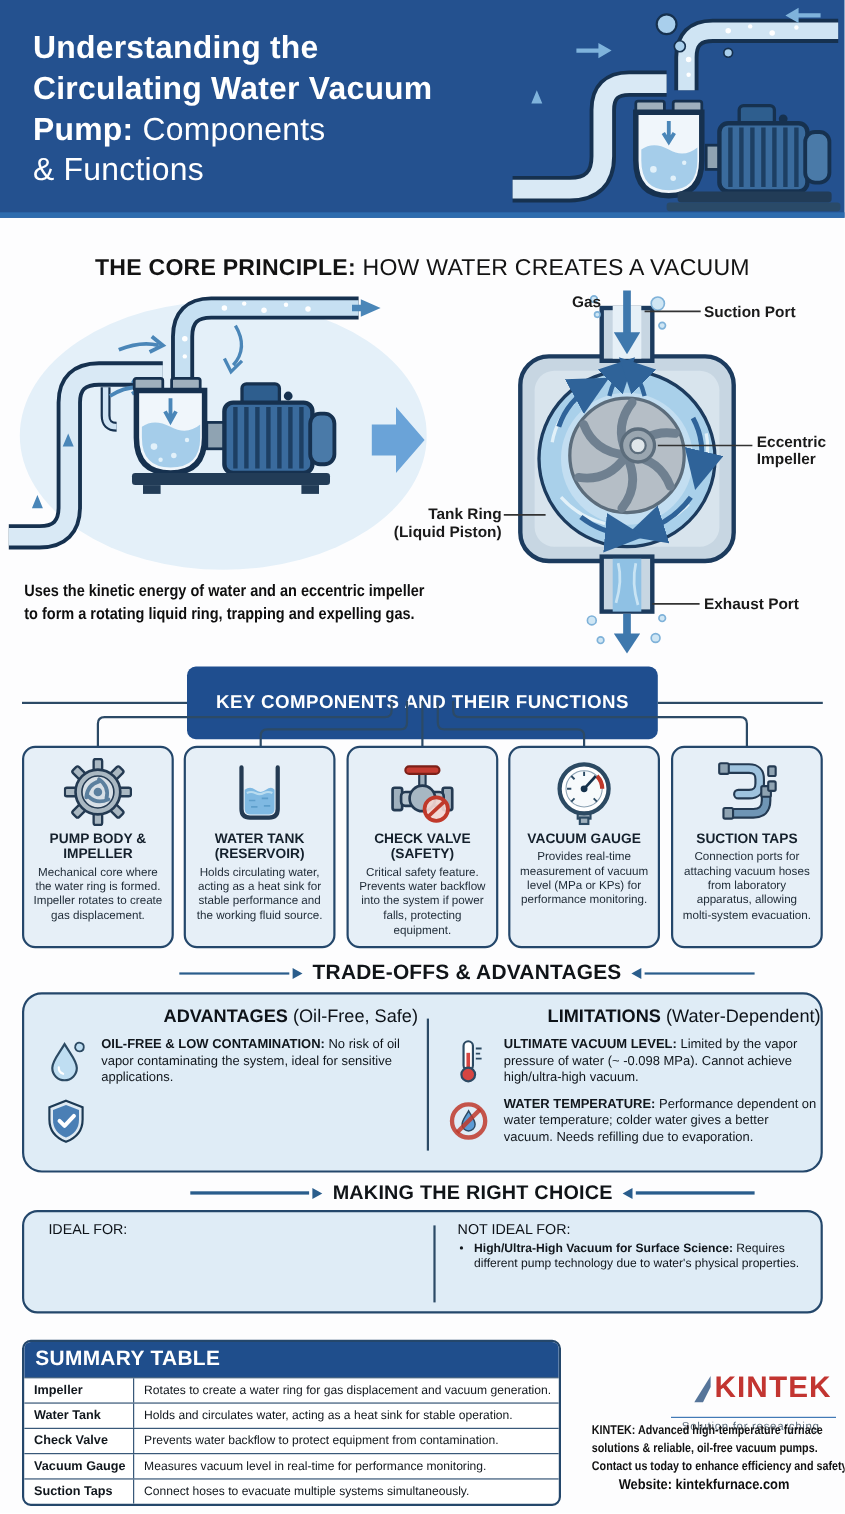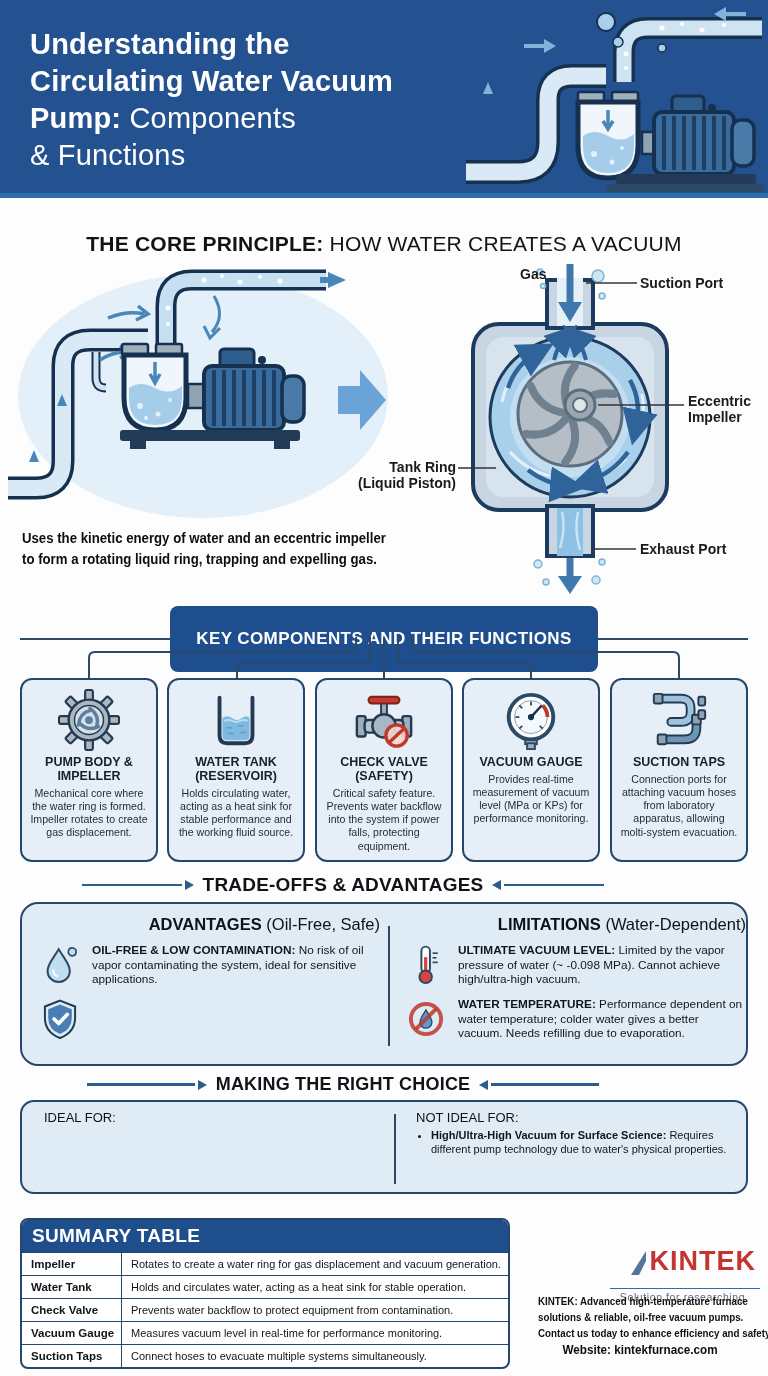--- a/index.html
+++ b/index.html
@@ -36,38 +36,38 @@
   .banner-pill{background:#1f4e8f;color:#fff;font-weight:bold;font-size:17px;letter-spacing:.4px;
                padding:23px 26px;border-radius:8px;white-space:nowrap}
   .connectors{position:absolute;left:0;top:637px;width:768px;height:44px}
   .card{position:absolute;top:678px;width:138px;height:184px;background:#e6eff7;
         border:2px solid #24476b;border-radius:12px;text-align:center;padding:8px 6px 4px}
   .card .icon{height:64px;display:flex;align-items:center;justify-content:center}
   .card h3{font-size:12.5px;line-height:1.12;color:#14202c;margin-top:3px;font-weight:bold}
   .card p{font-size:10.6px;line-height:1.24;color:#1c2834;margin-top:4px;padding:0 2px}
 
   
-  .ttl-row{position:absolute;left:0;width:686px;display:flex;align-items:center;justify-content:center;gap:9px}
+  .ttl-row{position:absolute;left:0;width:686px;display:flex;align-items:center;justify-content:flex-end;gap:9px}
   .ttl-row .ttl{font-size:19px;font-weight:bold;color:#101418;letter-spacing:.2px;white-space:nowrap}
   .arrow-line{width:100px;height:2.5px;background:#2a5d8c}
   .ah-r{width:0;height:0;border-top:5px solid transparent;border-bottom:5px solid transparent;
         border-left:9px solid #2a5d8c;margin-left:-6px}
   .ah-l{width:0;height:0;border-top:5px solid transparent;border-bottom:5px solid transparent;
         border-right:9px solid #2a5d8c;margin-right:-6px}
 
   
   .to-box{position:absolute;left:20px;top:902px;width:728px;height:164px;background:#dfecf6;
           border:2px solid #24476b;border-radius:18px}
   .to-divider{position:absolute;left:366px;top:22px;height:120px;width:2px;background:#2c4a66}
   .to-col{position:absolute;top:11px;width:342px}
   .to-col.left{left:16px}
   .to-col.right{left:382px}
   .to-head{text-align:right;padding-left:42px;font-size:16.5px;color:#0d1218;white-space:nowrap}
   .to-head b{font-weight:bold}
-  .to-item{display:flex;gap:10px;margin-top:8px;align-items:center}
+  .to-item{display:flex;gap:10px;margin-top:8px;align-items:flex-start}
   .to-item .ticon{flex:none;width:44px;display:flex;justify-content:center}
   .to-item .ttext{flex:1;font-size:11.8px;line-height:1.27;color:#10161c}
   .to-item .ttext b{font-weight:bold}
 
   
   .ch-box{position:absolute;left:20px;top:1100px;width:728px;height:94px;background:#dfecf6;
           border:2px solid #24476b;border-radius:14px}
   .ch-divider{position:absolute;left:372px;top:12px;height:70px;width:2px;background:#2c4a66}
   .ch-col{position:absolute;top:8px}
   .ch-col.left{left:22px;width:340px}

